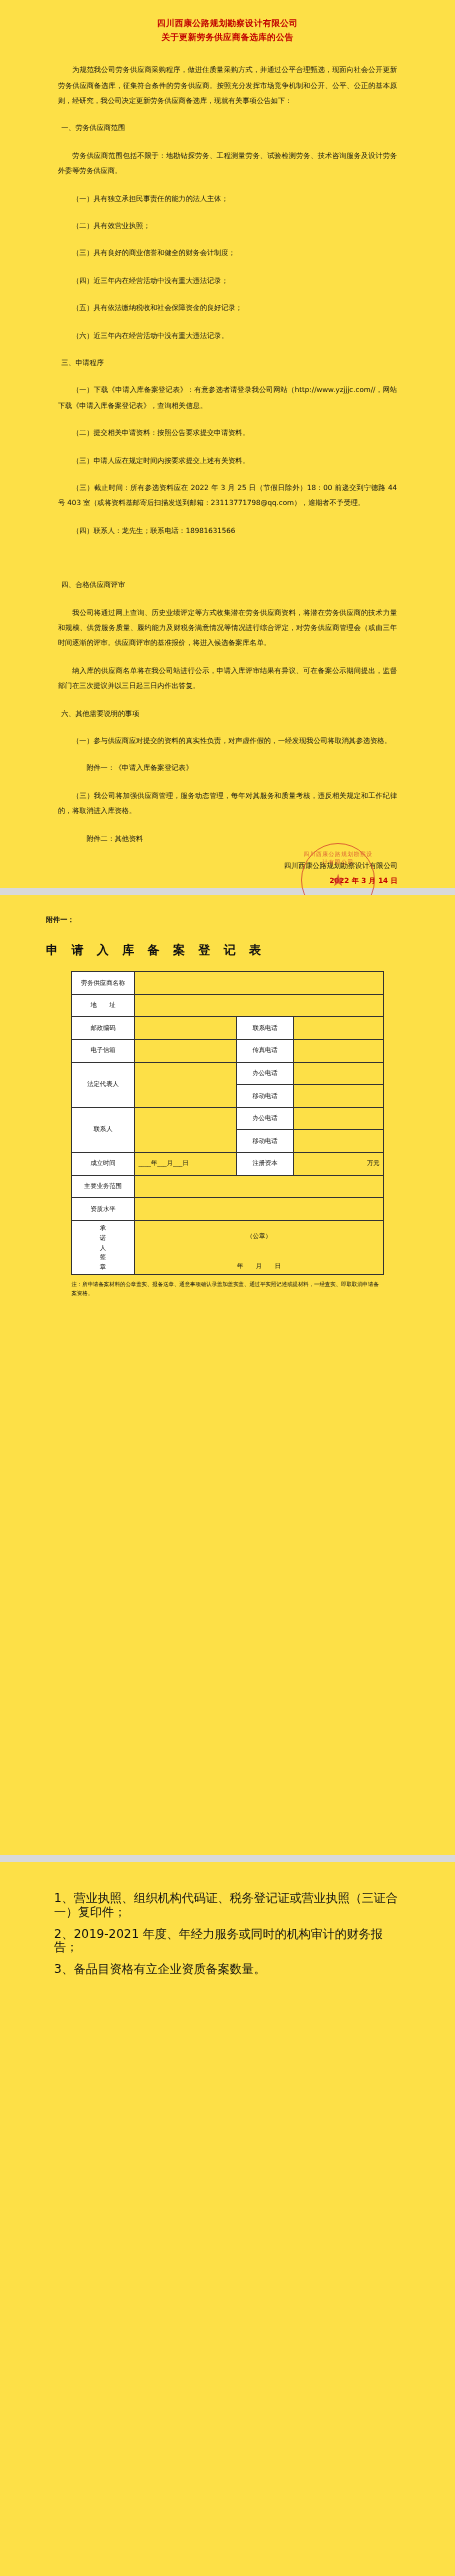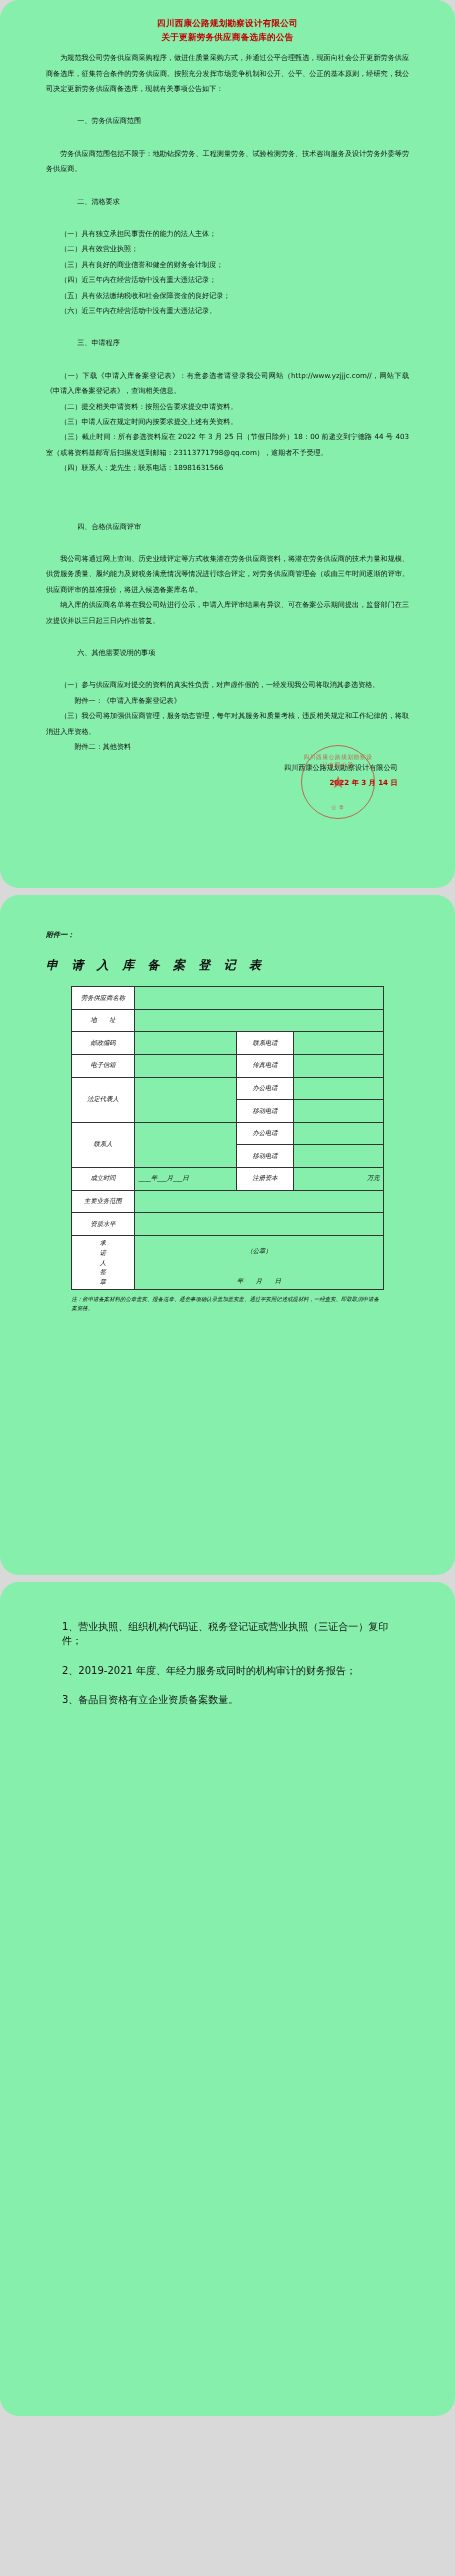--- a/index.html
+++ b/index.html
@@ -6,52 +6,51 @@
     margin: 0;
     padding: 0;
     background: #d9d9d9;
   }
   body {
     font-family: "DejaVu Sans", "Liberation Sans", sans-serif;
     width: 455px;
   }
   .page {
     width: 455px;
-    background: #86efac;
+    background: #fde047;
     position: relative;
     box-sizing: border-box;
-    border-radius: 19px;
   }
   .page-1 { height: 888px; padding: 17px 46px 0 46px; }
-  .page-2 { height: 680px; padding: 32px 46px 0 46px; font-style: italic; }
+  .page-2 { height: 960px; padding: 17px 46px 0 46px; }
   .page-3 { height: 834px; padding: 17px 46px 0 46px; }
 
   .doc-title {
     text-align: center;
     color: #c00000;
     font-weight: bold;
     font-size: 8.5px;
     line-height: 13.7px;
     letter-spacing: 0.3px;
   }
   .doc-title .line2 { display: block; }
 
   p.body-text {
     font-size: 7.1px;
     line-height: 15.4px;
     text-indent: 2em;
-    margin: 0;
+    margin: 12px;
     color: #111;
     text-align: justify;
   }
   .section-head {
     font-size: 7.1px;
     line-height: 15.4px;
     text-indent: 2em;
-    margin: 17px;
+    margin: 1px;
     color: #111;
     font-weight: normal;
   }
   .spacer-lg { height: 26px; }
   .spacer-sm { height: 5.7px; }
 
   .sign-block {
     margin-top: 5.7px;
     text-align: right;
     position: relative;
@@ -142,45 +141,44 @@
   td.big { height: 64px; }
   .cell-center { text-align: center; }
   .note {
     width: 312px;
     margin: 4.6px auto 0 auto;
     font-size: 5.4px;
     line-height: 9px;
     color: #111;
   }
   .foot-notes {
-    font-size: 10px;
+    font-size: 12px;
     line-height: 13.7px;
     color: #111;
-    margin: 16px;
+    margin: 8px;
   }
   .page-gap { height: 6.8px; background: #d9d9d9; }
 </style>
 </head>
 <body>
 
 <div class="page page-1">
 
   <div class="doc-title">
     <span>四川西康公路规划勘察设计有限公司</span>
     <span class="line2">关于更新劳务供应商备选库的公告</span>
   </div>
 
   <div class="spacer-sm"></div>
 
   <p class="body-text">为规范我公司劳务供应商采购程序，做进住质量采购方式，并通过公平合理甄选，现面向社会公开更新劳务供应商备选库，征集符合条件的劳务供应商。按照充分发挥市场竞争机制和公开、公平、公正的基本原则，经研究，我公司决定更新劳务供应商备选库，现就有关事项公告如下：</p>
 
   <p class="section-head">一、劳务供应商范围</p>
   <p class="body-text">劳务供应商范围包括不限于：地勘钻探劳务、工程测量劳务、试验检测劳务、技术咨询服务及设计劳务外委等劳务供应商。</p>
 
-  <p class="section-head">二、清格要求</p>
   <p class="body-text">（一）具有独立承担民事责任的能力的法人主体；</p>
   <p class="body-text">（二）具有效营业执照；</p>
   <p class="body-text">（三）具有良好的商业信誉和健全的财务会计制度；</p>
   <p class="body-text">（四）近三年内在经营活动中没有重大违法记录；</p>
   <p class="body-text">（五）具有依法缴纳税收和社会保障资金的良好记录；</p>
   <p class="body-text">（六）近三年内在经营活动中没有重大违法记录。</p>
 
   <p class="section-head">三、申请程序</p>
   <p class="body-text">（一）下载《申请入库备案登记表》：有意参选者请登录我公司网站（http://www.yzjjjc.com//，网站下载《申请入库备案登记表》，查询相关信息。</p>
   <p class="body-text">（二）提交相关申请资料：按照公告要求提交申请资料。</p>

